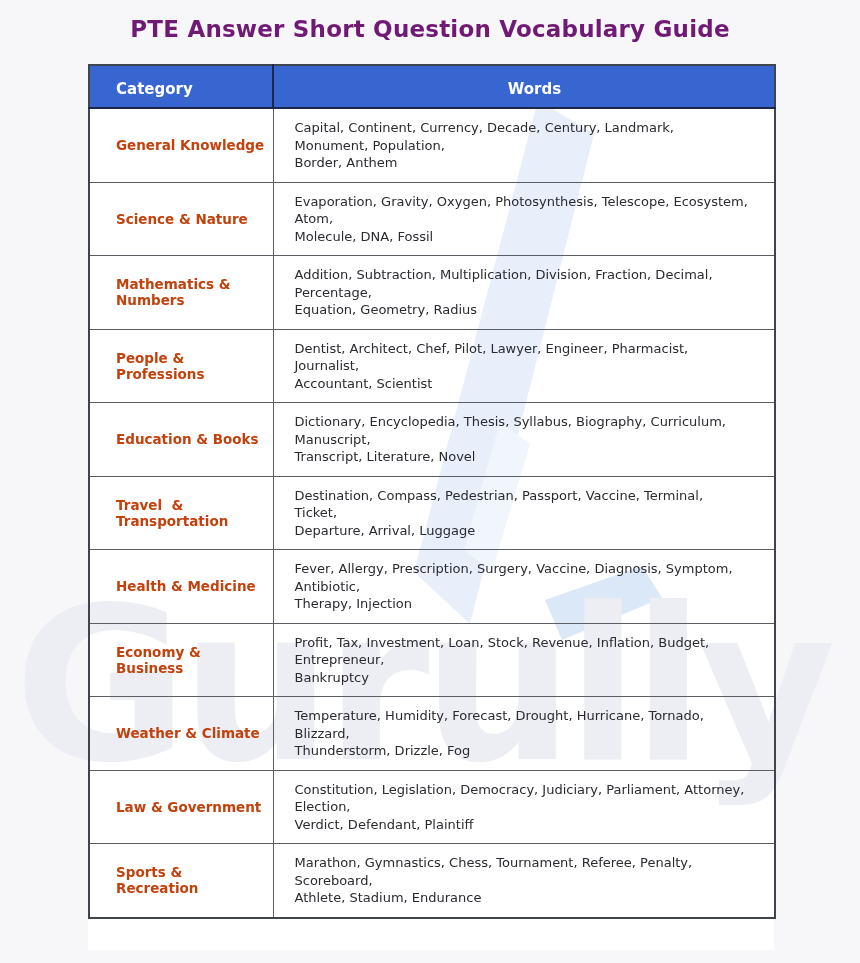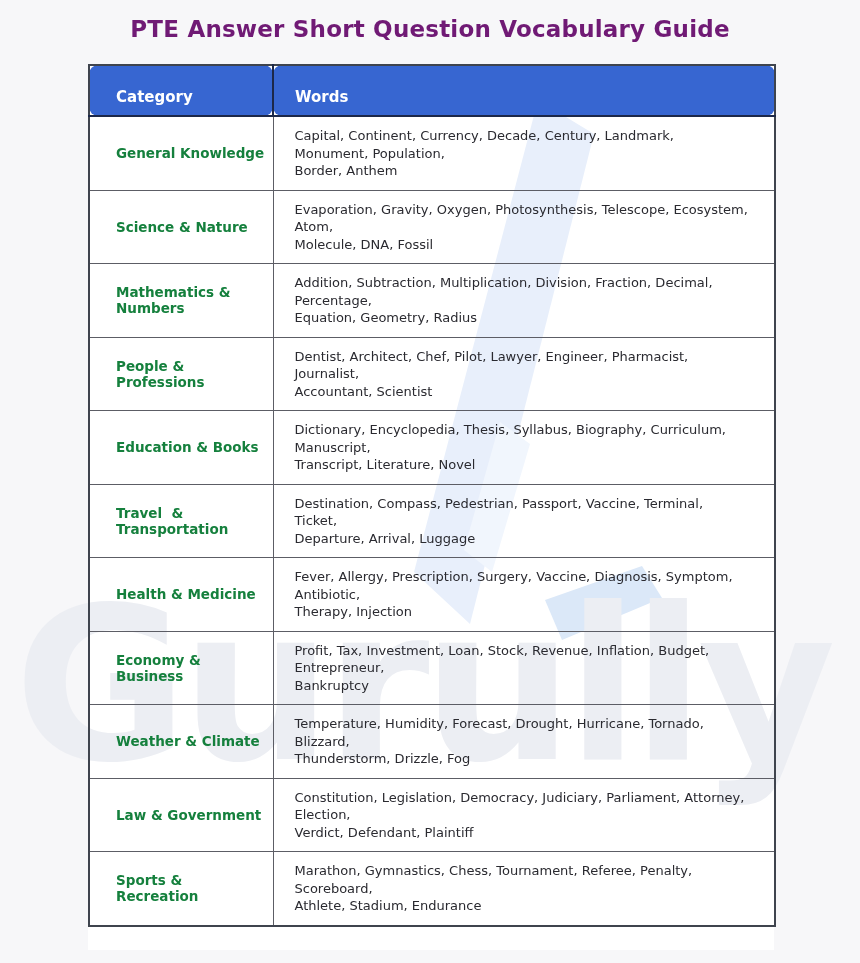--- a/index.html
+++ b/index.html
@@ -40,32 +40,31 @@
     position:absolute;left:88px;top:64px;z-index:2;
     width:686px;border-collapse:collapse;table-layout:fixed;
     border:2px solid #3f444e;
     background:transparent;
   }
   col.c-cat{width:184px;}
   col.c-words{width:502px;}
   thead th{
     background:#3766d1;color:#ffffff;
     font-size:15px;font-weight:700;text-align:left;
-    height:37px;padding:12px 0 0 26px;
+    height:37px;padding:4px 0 0 26px;
     border-bottom:2px solid #1c2849;
-    border-radius:9px;
   }
-  thead th + th{border-left:2px solid #1c2849;padding-left:21px;}
+  thead th + th{border-left:2px solid #1c2849;padding-left:21px;text-align:center;}
   tbody td{
     border:1px solid #5c5d65;
     vertical-align:middle;
     background:transparent;
   }
   tbody td.cat{
-    font-size:13.5px;font-weight:700;color:#15803d;
+    font-size:13.5px;font-weight:700;color:#c2410c;
     padding:10px 8px 10px 26px;
     white-space:pre-wrap;
     height:47px;box-sizing:content-box;
   }
   tbody td.words{
     font-size:13px;color:#2a2a30;
     line-height:17.5px;
     padding:10px 26px 10px 21px;
     white-space:pre-line;
   }

